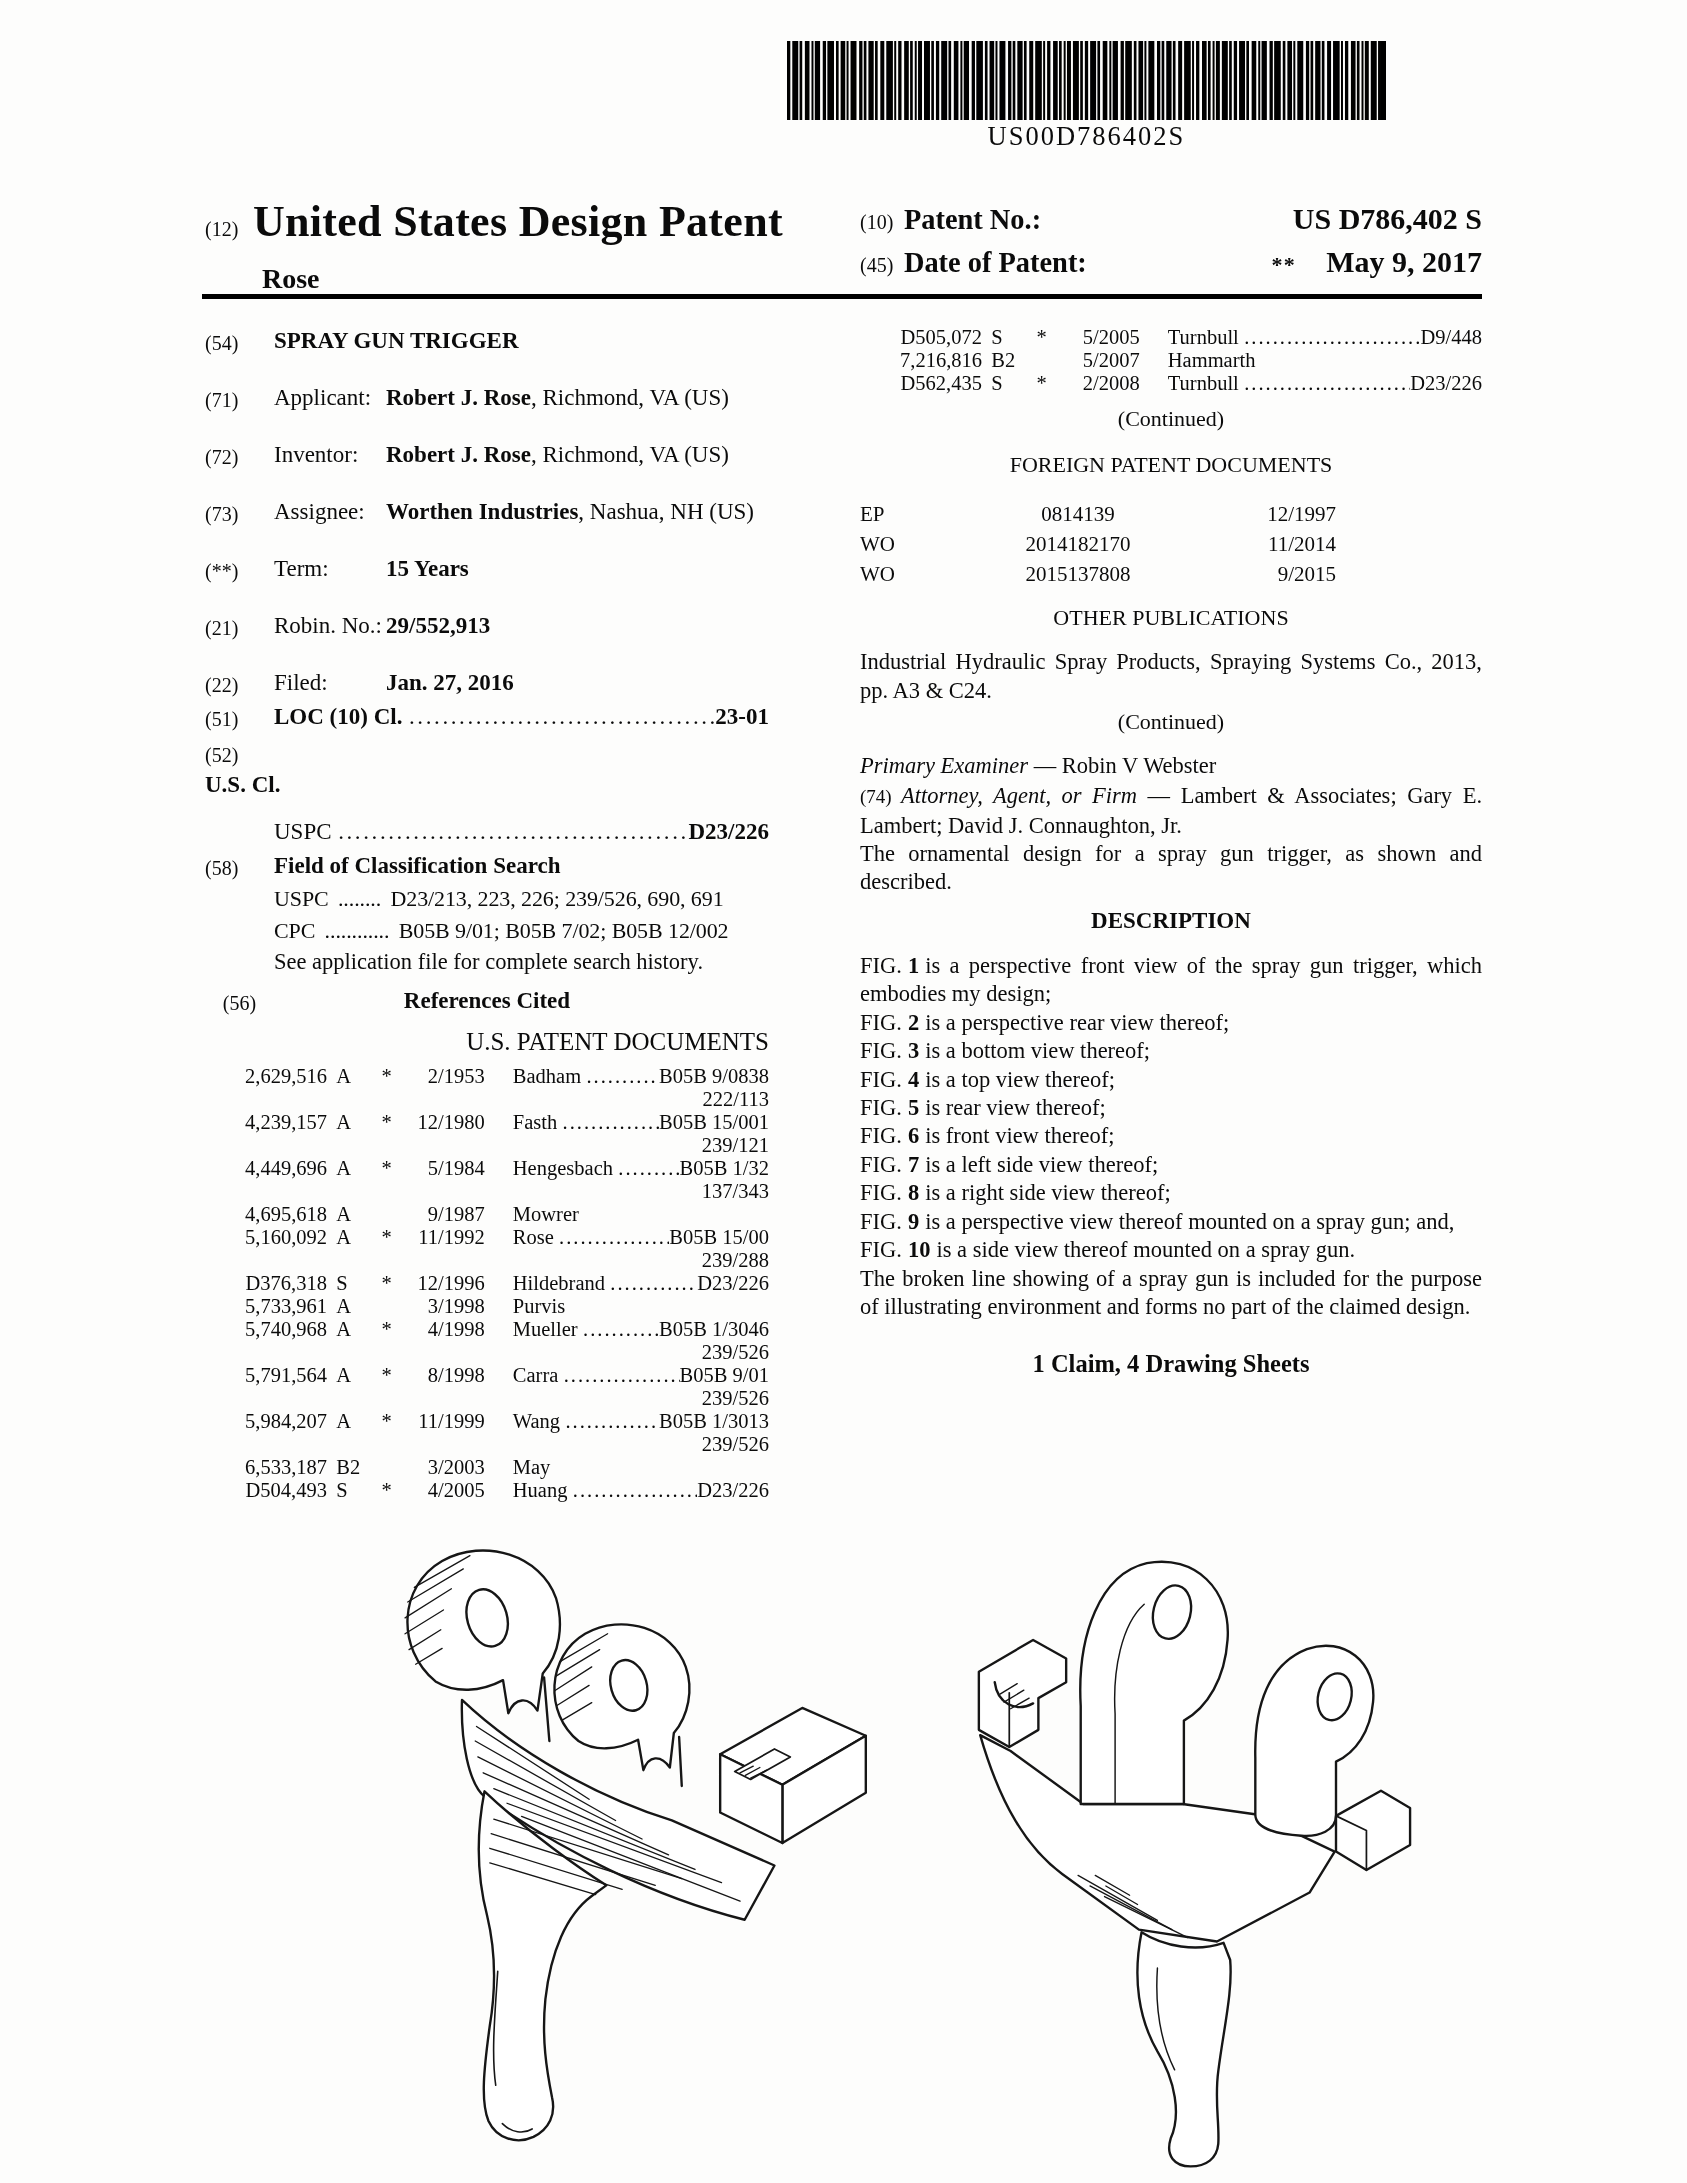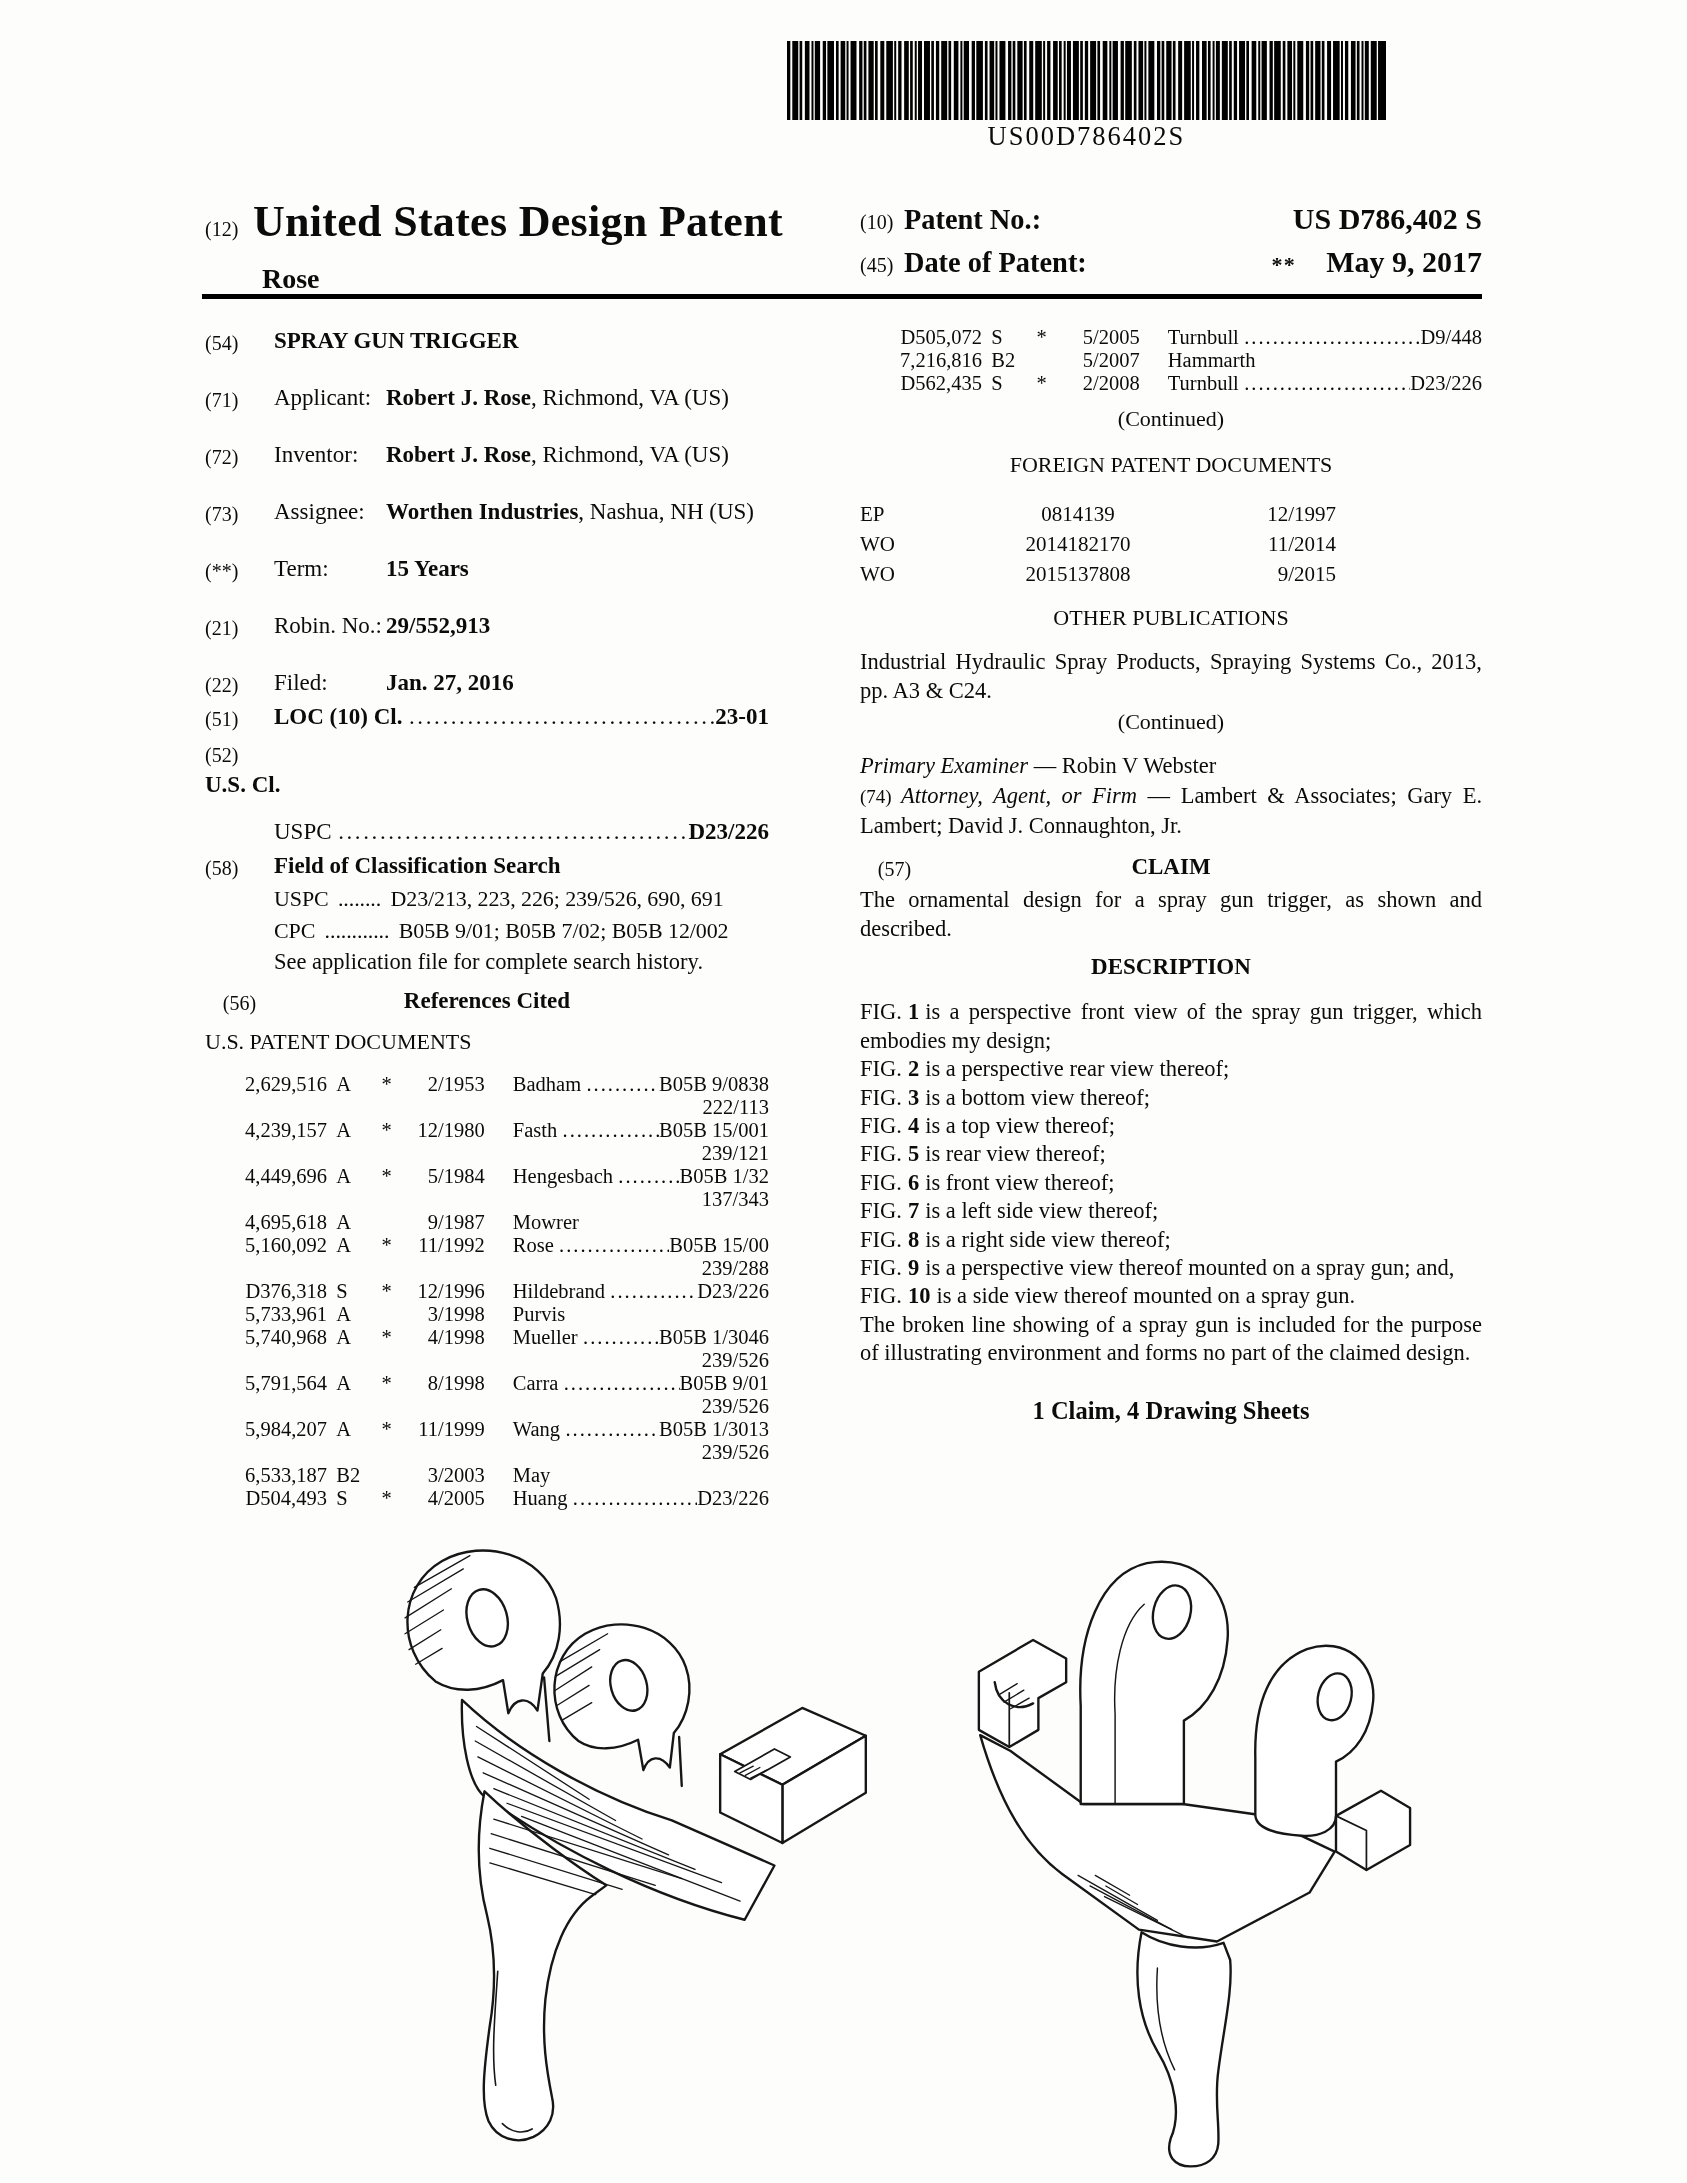--- a/index.html
+++ b/index.html
@@ -34,21 +34,21 @@
   .mb-mid{margin-bottom:4px;}
   .subline{display:flex;font-size:23px;line-height:30px;padding-left:69px;margin-bottom:4px;white-space:nowrap;}
   .sub58{font-size:22px;letter-spacing:-0.1px;margin-bottom:1.3px;}
   .lead{flex:1 1 0;overflow:hidden;white-space:nowrap;letter-spacing:2.6px;padding:0 6.6px;}
   .boldv{font-weight:bold;}
   .dots-inline{padding:0 9.3px;}
   
   .refs-head{position:relative;text-align:center;font-size:23px;font-weight:bold;
              line-height:30px;margin:9.3px 0 13.2px 0;}
   .refs-head .fcode{position:absolute;left:0;top:0;font-weight:normal;}
-  .docs-head{text-align:left;font-size:22px;line-height:26.5px;margin-bottom:17px;}
+  .docs-head{text-align:right;font-size:25px;line-height:26.5px;margin-bottom:9px;}
   .reftable{font-size:20.5px;line-height:23px;}
   .refrow{display:flex;white-space:nowrap;}
   .r-no{width:122px;flex:none;text-align:right;}
   .r-kind{width:37px;flex:none;padding-left:9.3px;}
   .r-star{width:26.5px;flex:none;text-align:center;}
   .r-date{width:85px;flex:none;text-align:right;}
   .r-name{flex:none;padding-left:28px;}
   .r-lead{flex:1 1 0;overflow:hidden;white-space:nowrap;letter-spacing:2px;padding:0 5.3px;}
   .r-cls{flex:none;text-align:center;}
   .refcont{text-align:right;}
@@ -353,24 +353,20 @@
     <div class="sec-center" style="margin:16px 0 17px 0;">OTHER PUBLICATIONS</div>
 
     <p class="rtext">Industrial Hydraulic Spray Products, Spraying Systems Co., 2013, pp. A3 &amp; C24.</p>
 
     <div class="continued" style="margin:4px 0 6.6px 0;">(Continued)</div>
 
     <p class="rtext examiner"><span class="it">Primary Examiner</span> <span>—</span> <span>Robin V Webster</span></p>
 
     <p class="rtext f74p"><span class="fcode">(74)</span><span class="it">Attorney, Agent, or Firm</span> <span>—</span> <span>Lambert &amp; Associates; Gary E. Lambert; David J. Connaughton, Jr.</span></p>
 
-    <div class="claim-head">
-      <span class="fcode">(57)</span>
-      <span>CLAIM</span>
-    </div>
     <p class="rtext">The ornamental design for a spray gun trigger, as shown and described.</p>
 
     <div class="desc-head">DESCRIPTION</div>
 
     <p class="rtext figline"><span class="fig-label">FIG.</span><b>1</b><span>is a perspective front view of the spray gun trigger, which embodies my design;</span></p>
     <p class="rtext figline"><span class="fig-label">FIG.</span><b>2</b><span>is a perspective rear view thereof;</span></p>
     <p class="rtext figline"><span class="fig-label">FIG.</span><b>3</b><span>is a bottom view thereof;</span></p>
     <p class="rtext figline"><span class="fig-label">FIG.</span><b>4</b><span>is a top view thereof;</span></p>
     <p class="rtext figline"><span class="fig-label">FIG.</span><b>5</b><span>is rear view thereof;</span></p>
     <p class="rtext figline"><span class="fig-label">FIG.</span><b>6</b><span>is front view thereof;</span></p>

